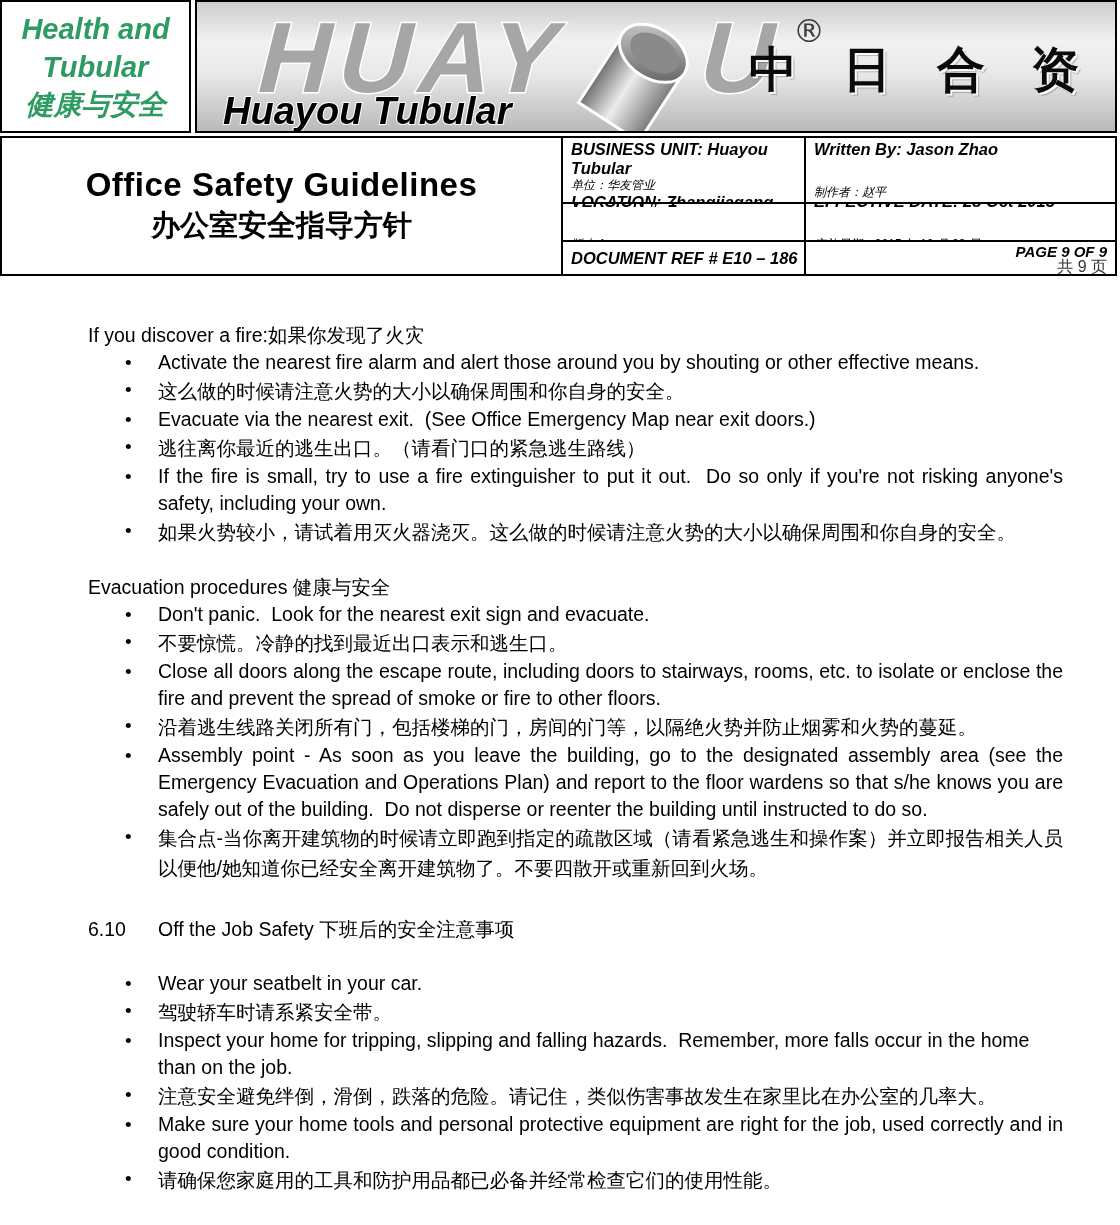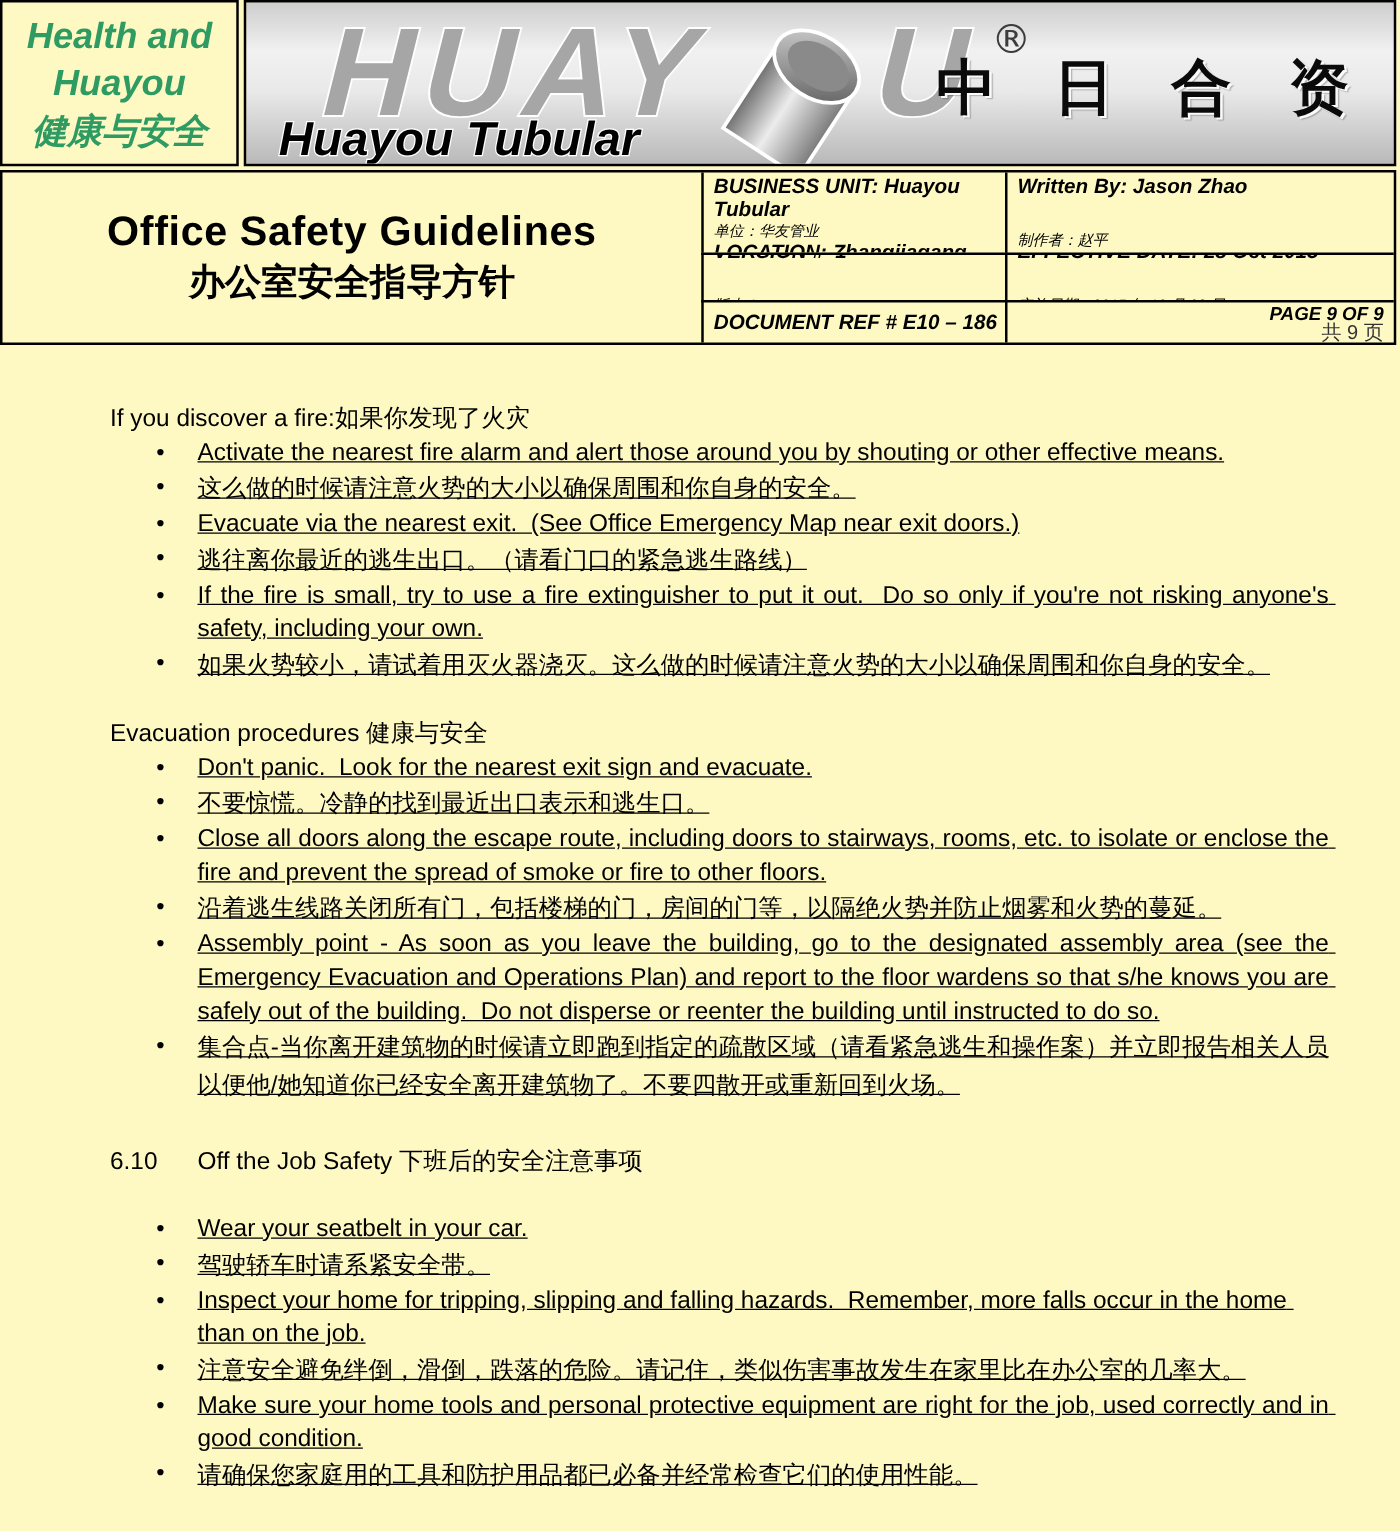--- a/index.html
+++ b/index.html
@@ -1,17 +1,17 @@
 <!DOCTYPE html>
 <html><head>
 <meta charset="utf-8">
 <style>
   html,body{margin:0;padding:0;background:#888;}
   .page{
-    width:1120px;height:1225px;margin:0 auto;background:#fef9c3;
+    width:1120px;height:1225px;margin:0 auto;background:#ffffff;
     overflow:hidden;position:relative;box-sizing:border-box;
     font-family:"Liberation Sans",sans-serif;color:#000;
   }
   
   .header-row{display:flex;height:133px;margin:0 3px 3px 0;}
   .hs-cell{
     width:191px;flex:none;border:2px solid #000;box-sizing:border-box;
     display:flex;flex-direction:column;justify-content:center;align-items:center;
     text-align:center;line-height:38px;
   }
@@ -59,35 +59,35 @@
   .page-cell{display:flex;flex-direction:column;justify-content:center;align-items:flex-end;padding-right:8px;}
   .page-en{font-size:15px;font-weight:bold;font-style:italic;line-height:17px;}
   .page-zh{font-size:16px;color:#333;line-height:14px;}
   
   .doc-body{padding:46px 57px 0 88px;font-size:19.5px;line-height:27px;}
   .section{margin-top:27px;}
   .section:first-child{margin-top:0;}
   .sec-heading{font-size:19.5px;}
   .bullet{display:flex;padding-left:37px;}
   .dot{width:33px;flex:none;font-size:19px;}
-  .btxt{flex:1;white-space:pre-wrap;text-decoration:underline;}
+  .btxt{flex:1;white-space:pre-wrap;}
   .j{text-align:justify;}
   .num-heading{display:flex;margin:33px 0 27px 0;}
   .num{width:70px;flex:none;}
   .zh-line{line-height:30px;}
 </style>
 </head>
 <body>
 
 <div class="page">
 
   <div class="header-row">
     <div class="hs-cell" style="color:#2E9B62;">
       <div class="hs-en">Health and</div>
-      <div class="hs-en">Huayou</div>
+      <div class="hs-en">Tubular</div>
       <div class="hs-zh">健康与安全</div>
     </div>
     <div class="banner">
       <svg width="640" height="129" viewBox="0 0 640 129">
         <defs>
           <linearGradient id="pipeg" x1="0" y1="0" x2="1" y2="0">
             <stop offset="0" stop-color="#6f6f6f"></stop>
             <stop offset="0.45" stop-color="#ececec"></stop>
             <stop offset="1" stop-color="#7a7a7a"></stop>
           </linearGradient>

